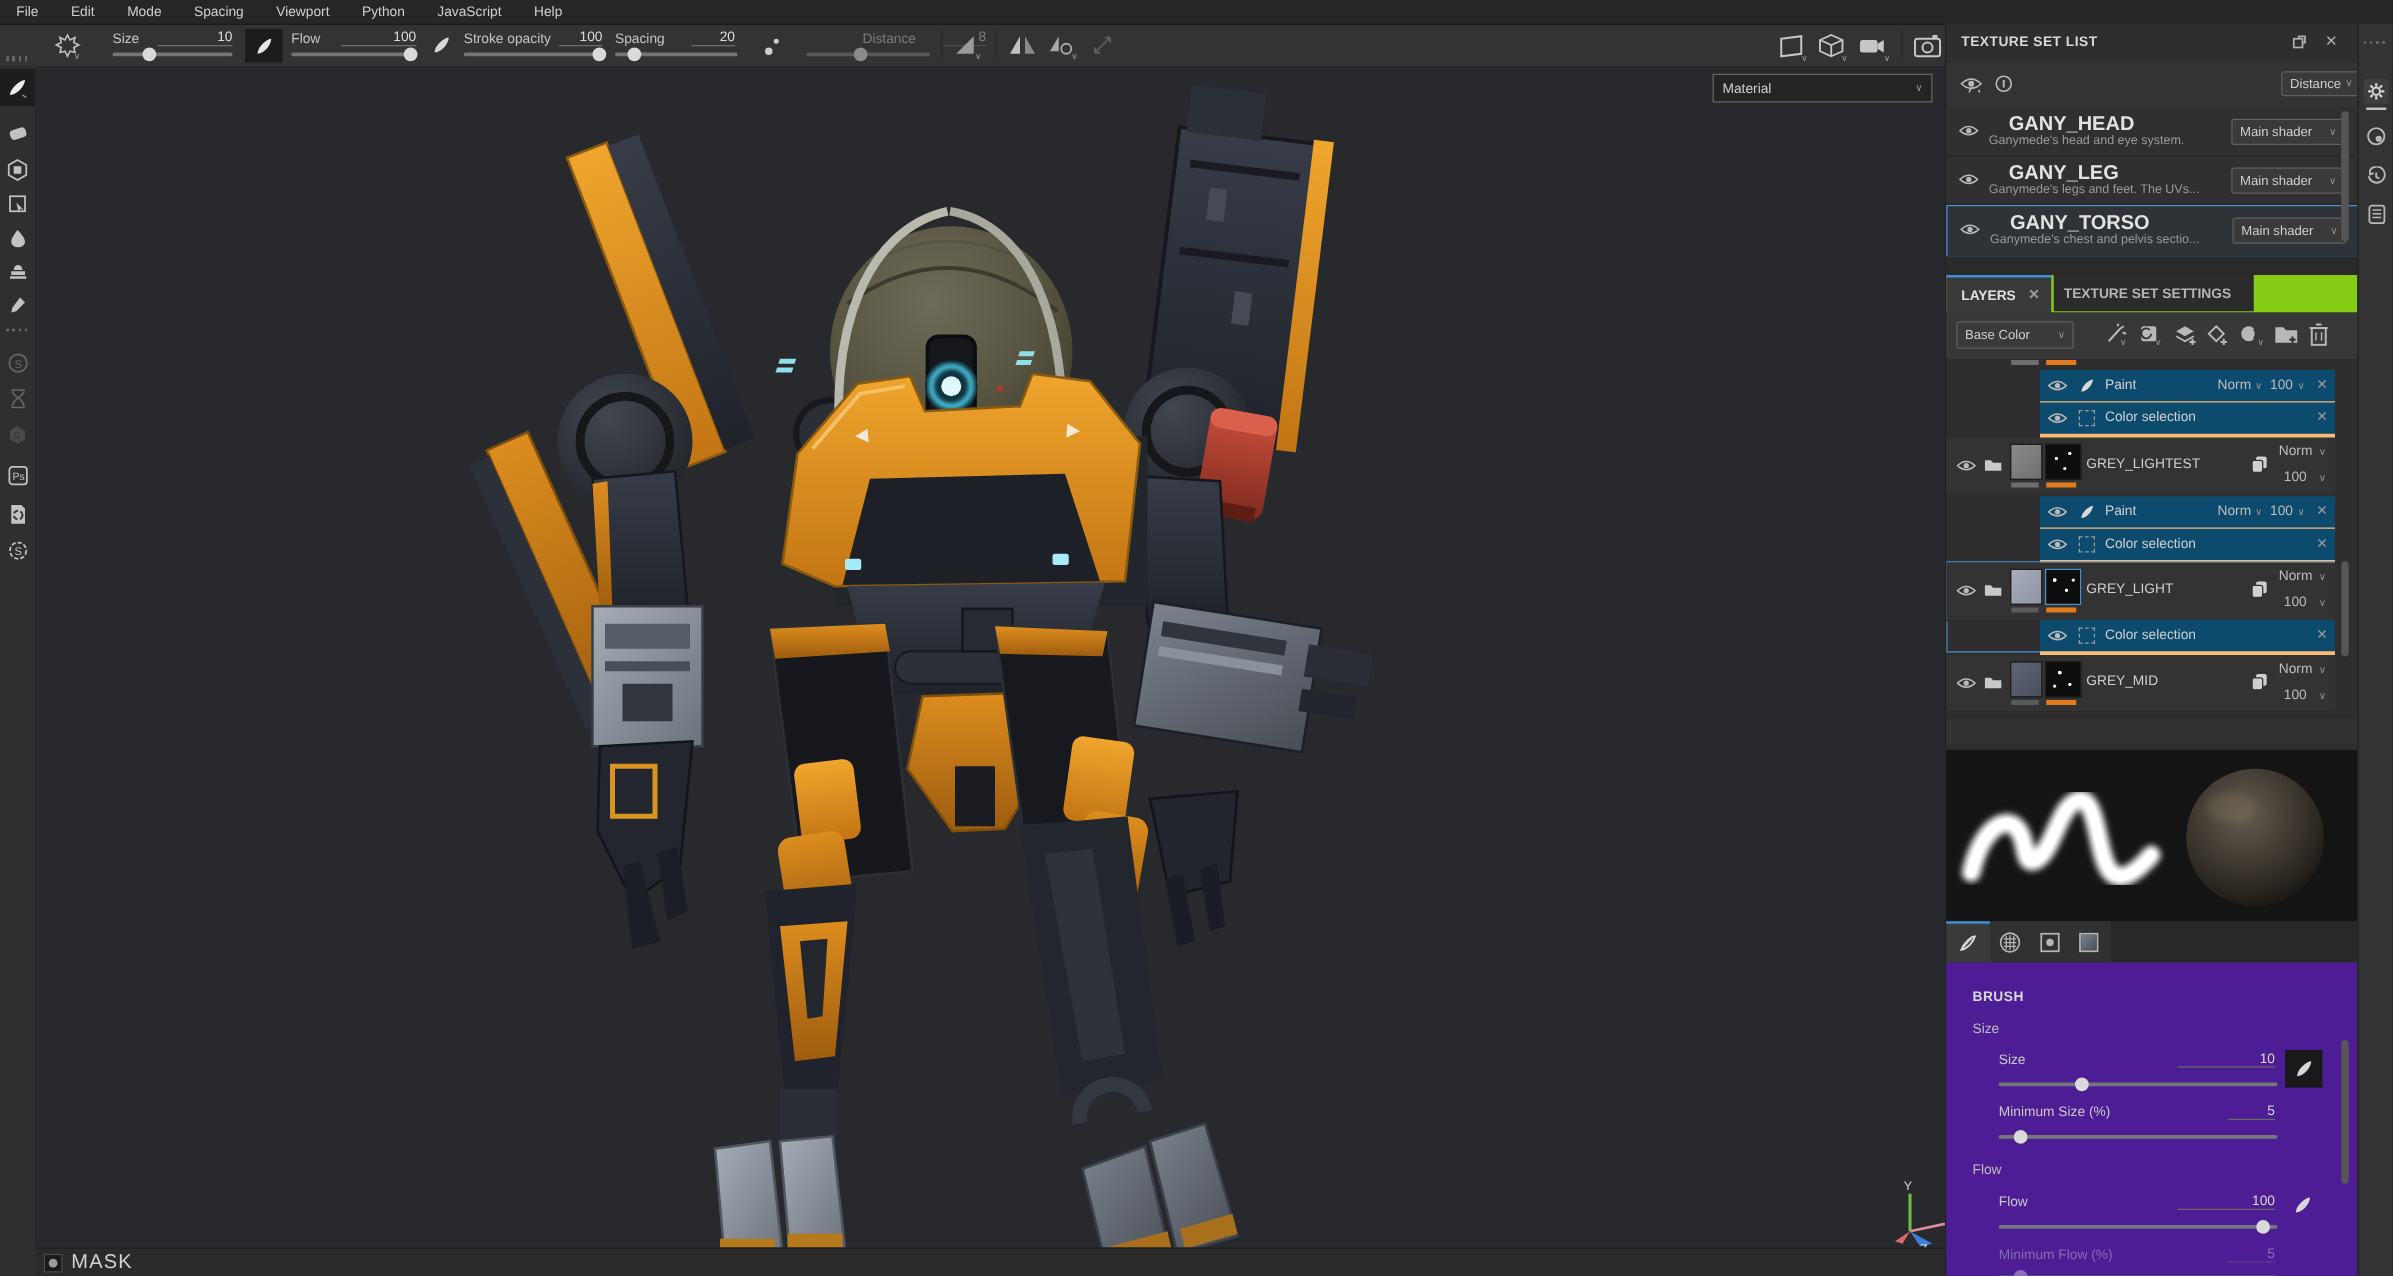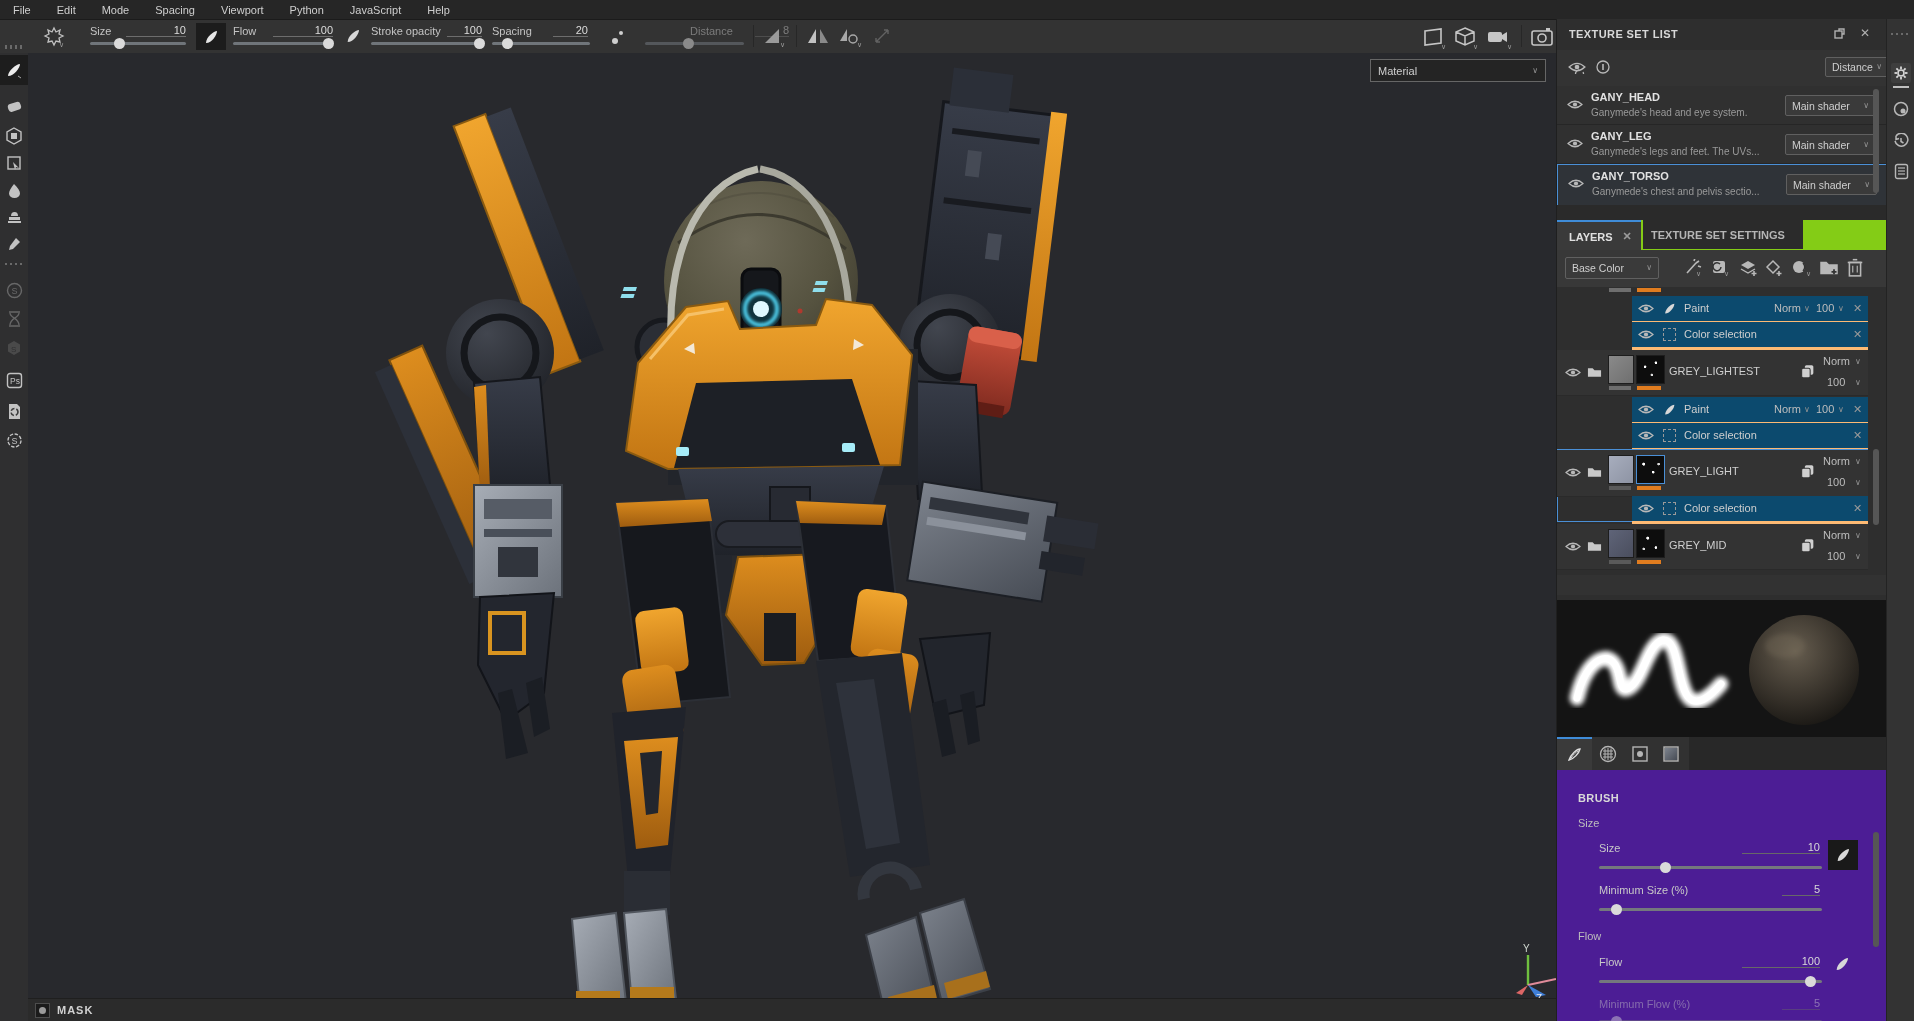--- a/index.html
+++ b/index.html
@@ -26,29 +26,29 @@
   
   #lefttools{left:0;top:53px;width:28px;bottom:0;background:#2f2f30;border-right:1px solid #222;}
   .ltool{position:absolute;left:0;width:28px;height:26px;display:flex;align-items:center;justify-content:center;}
   .ltool.active{background:#1d1d1d;height:30px;}
   .dots{background-image:repeating-linear-gradient(90deg,#6a6a6a 0 2px,transparent 2px 5px);height:2px;}
   
   #viewport{left:28px;top:53px;width:1528px;height:968px;background:#28292d;overflow:hidden;}
   #materialdd{right:10px;top:6px;width:160px;height:21px;background:#242424;border:1px solid #666;
               display:flex;align-items:center;justify-content:space-between;padding:0 7px;font-size:11px;color:#cfcfcf;}
   #maskbar{left:0;bottom:0;right:0;height:22px;background:#2b2b2b;border-top:1px solid #1f1f1f;display:flex;align-items:center;}
-  #maskbar .mlabel{font-size:11px;font-weight:bold;letter-spacing:1px;color:#d2d2d2;margin-left:7px;}
+  #maskbar .mlabel{font-size:16px;font-weight:normal;letter-spacing:1px;color:#d2d2d2;margin-left:7px;}
   
   #rpanel{left:1556px;top:19px;width:329px;bottom:0;background:#323232;border-left:1px solid #1f1f1f;}
   .ptitle{font-size:11px;font-weight:bold;color:#d8d8d8;letter-spacing:.4px;}
   .winbtn{color:#b0b0b0;font-size:12px;line-height:1;}
   .ddbtn{background:#3a3a3a;border:1px solid #606060;color:#cfcfcf;font-size:10.5px;border-radius:2px;
          display:flex;align-items:center;justify-content:space-between;padding:0 6px;}
   .tsrow{position:absolute;left:0;width:329px;height:38px;background:#303030;border-bottom:1px solid #262626;}
-  .tsname{position:absolute;left:34px;top:5px;font-size:11px;font-weight:bold;color:#e2e2e2;}
+  .tsname{position:absolute;left:50px;top:5px;font-size:16px;font-weight:bold;color:#e2e2e2;}
   .tsdesc{position:absolute;left:34px;top:21px;font-size:10px;color:#999;}
   .shaderbtn{position:absolute;left:228px;top:9px;width:77px;height:19px;}
   .selborder{border:1px solid #4a8fd6 !important;}
   
   .tab{position:absolute;top:0;height:29px;display:flex;align-items:center;font-size:11px;font-weight:bold;}
   
   .subrow{position:absolute;left:75px;width:236px;height:25px;background:#0c4a6e;border-bottom:7px solid #fdba74;}
   .grouprow{position:absolute;left:0;width:311px;height:45px;background:#333333;border-bottom:1px solid #2a2a2a;}
   .rname{font-size:11px;color:#cfcfcf;white-space:nowrap;}
   .thumb{position:absolute;top:5px;border:1px solid #1d1d1d;}

